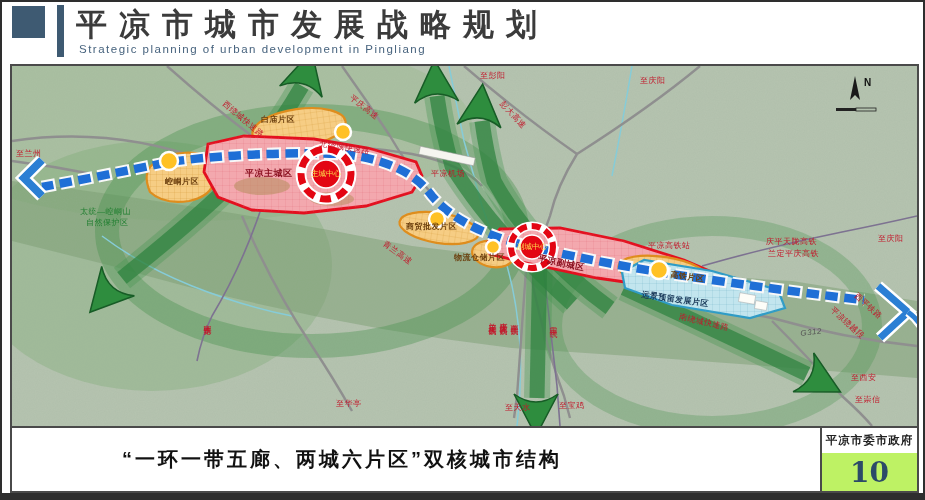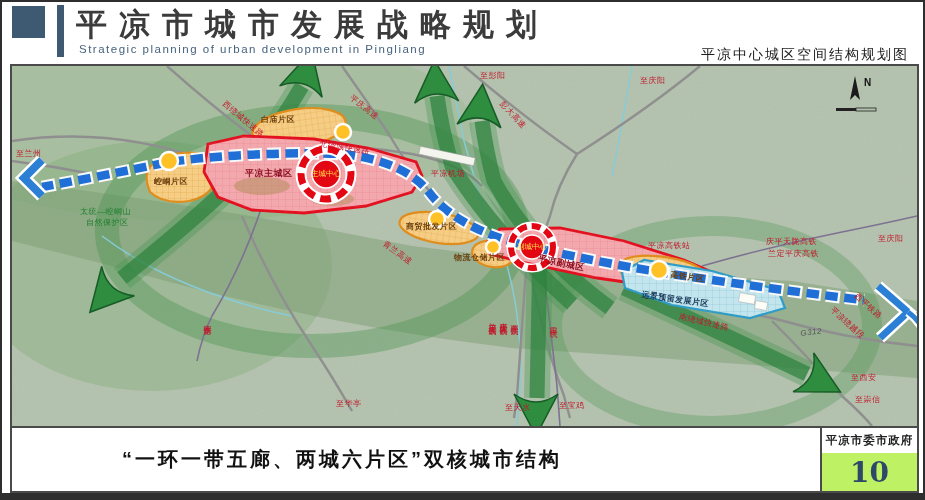--- a/index.html
+++ b/index.html
@@ -45,21 +45,20 @@
 </head>
 <body>
 
 <div class="page">
 
   <div class="header">
     <div class="hsquare"></div>
     <div class="hbar"></div>
     <div class="htitle">平凉市城市发展战略规划</div>
     <div class="hsub">Strategic planning of urban development in Pingliang</div>
-    <div class="hright">平凉中心城区空间结构规划图</div>
   </div>
 
   <div class="map">
     <svg width="905" height="360" viewBox="0 0 905 360">
       <defs>
         <filter id="tex">
             <feTurbulence type="fractalNoise" baseFrequency="0.9" numOctaves="2"></feTurbulence>
           <feColorMatrix type="matrix" values="0 0 0 0 0.33  0 0 0 0 0.42  0 0 0 0 0.33  0 0 0 0.22 0"></feColorMatrix>
           </filter>
         <pattern id="gpink" width="7" height="7" patternUnits="userSpaceOnUse">
@@ -201,21 +200,21 @@
         <path d="M843,10 L848,34 L843,29 L838,34 Z" fill="#1a1a1a"></path>
         <text x="852" y="20" font-size="10" font-weight="bold" fill="#111" id="compassN">N</text>
         <rect x="824" y="42" width="20" height="3" fill="#222"></rect>
         <rect x="844" y="42" width="20" height="3" fill="none" stroke="#222" stroke-width="0.8"></rect>
       </g>
     </svg>
     <div>
         <span class="lbl red" style="left: 4px; top: 84px;">至兰州</span>
         <span class="lbl green" style="left: 68px; top: 142px;">太统—崆峒山</span>
         <span class="lbl green" style="left: 74px; top: 153px;">自然保护区</span>
-        <span class="lbl zone" style="left: 142px; top: 112px;">崆峒片区</span>
+        <span class="lbl zone" style="left: 153px; top: 112px;">崆峒片区</span>
         <span class="lbl city" style="left: 233px; top: 103px;">平凉主城区</span>
         <span class="lbl core" style="left: 299px; top: 104px;">主城中心</span>
         <span class="lbl zone" style="left: 249px; top: 50px;">白庙片区</span>
         <span class="lbl red" style="left: 214px; top: 34px; transform: rotate(40deg);">西绕城快速路</span>
         <span class="lbl red" style="left: 308px; top: 74px; transform: rotate(9deg);">北绕城快速路</span>
         <span class="lbl red" style="left: 341px; top: 28px; transform: rotate(38deg);">平庆高速</span>
         <span class="lbl red" style="left: 419px; top: 104px;">平凉机场</span>
         <span class="lbl red" style="left: 468px; top: 6px;">至彭阳</span>
         <span class="lbl red" style="left: 628px; top: 11px;">至庆阳</span>
         <span class="lbl red" style="left: 492px; top: 34px; transform: rotate(47deg);">彭大高速</span>

